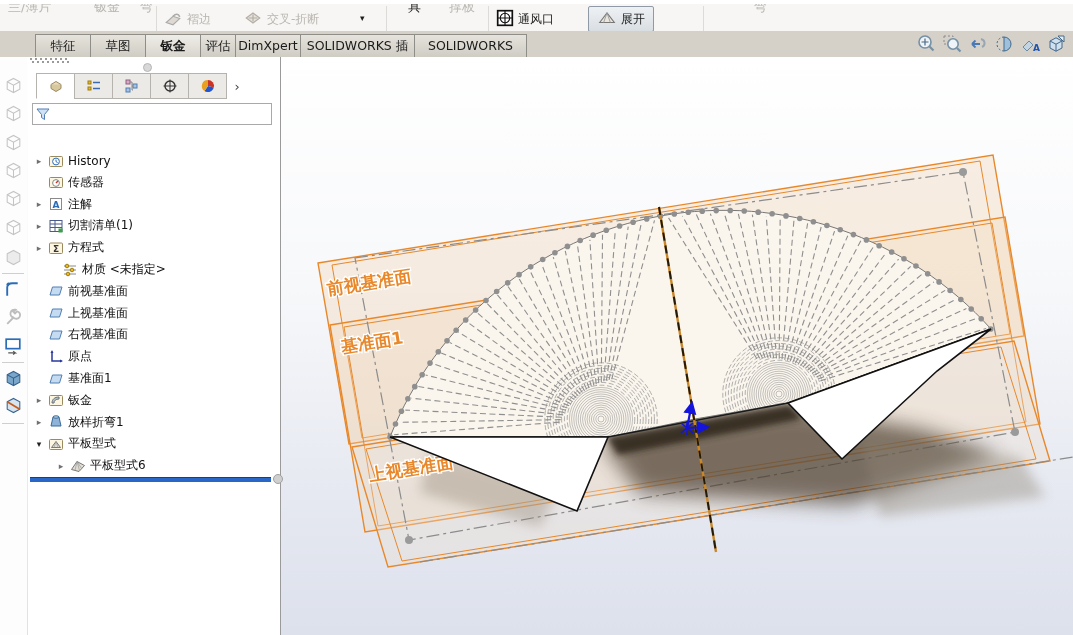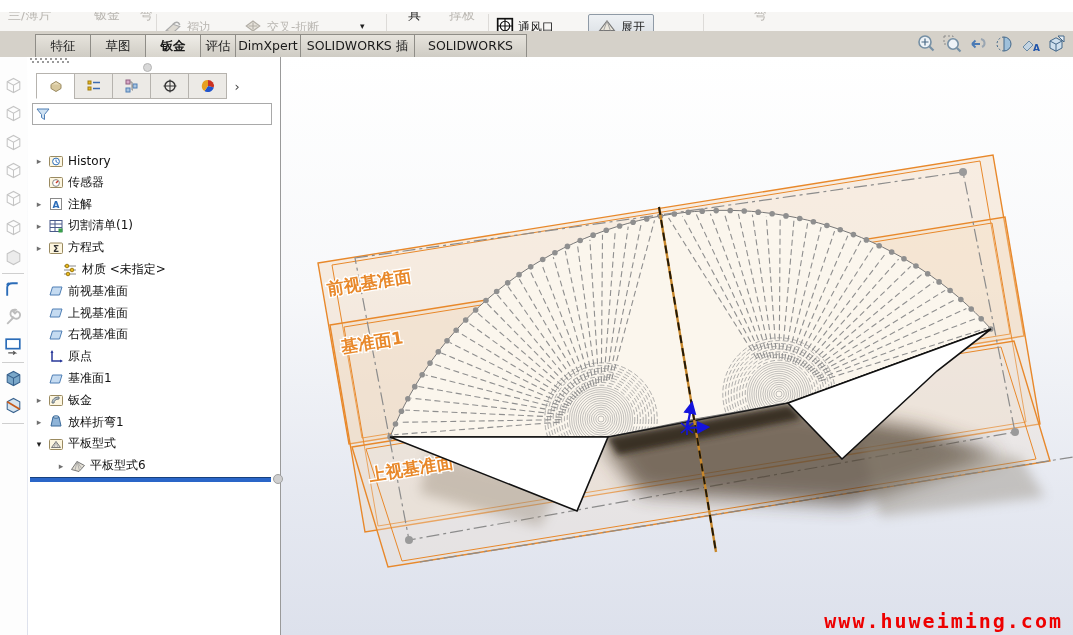--- a/index.html
+++ b/index.html
@@ -1,20 +1,20 @@
 <!DOCTYPE html>
 <html><head>
 <meta charset="utf-8">
 <style>
   html,body{margin:0;padding:0;}
   body{width:1073px;height:635px;overflow:hidden;font-family:"DejaVu Sans","Liberation Sans",sans-serif;}
   .app{position:relative;width:1073px;height:635px;background:#fff;overflow:hidden;}
 
   
-  .ribbon{position:absolute;left:0;top:12px;width:1073px;height:31px;background:#f7f6f4;overflow:hidden;border-bottom:1px solid #e4e2df;}
+  .ribbon{position:absolute;left:0;top:4px;width:1073px;height:31px;background:#f7f6f4;overflow:hidden;border-bottom:1px solid #e4e2df;}
   .rb-partial{position:absolute;top:-6px;font-size:13px;white-space:nowrap;}
   .rb-iconbtn{position:absolute;top:5px;display:flex;align-items:center;gap:4px;font-size:12px;white-space:nowrap;}
   .rb-sep{position:absolute;top:2px;width:1px;height:27px;background:#dddbd8;}
   .rb-drop{position:absolute;top:9px;font-size:9px;color:#555;}
   .rb-pressed{position:absolute;top:2px;height:24px;display:flex;align-items:center;gap:4px;font-size:12px;padding:0 8px;border:1px solid #8f9aa6;background:linear-gradient(#eef1f4,#d9dee3);border-radius:2px;}
   .disabled{color:#b9b6b1;}
   .enabled{color:#1d1d1d;}
 
   
   .tabbar{position:absolute;left:0;top:31px;width:1073px;height:26px;background:#d5d1c9;border-bottom:2px solid #4d4d5a;display:flex;align-items:flex-end;}
@@ -375,21 +375,20 @@
       <g stroke="#1414dd" stroke-width="2.2" fill="none">
         <line x1="687" y1="371" x2="692" y2="346" marker-end="url(#bluearrow)"></line>
         <line x1="687" y1="371" x2="708" y2="370" marker-end="url(#bluearrow)"></line>
         <g stroke-width="1.6">
           <line x1="681" y1="366" x2="693" y2="376"></line>
             <line x1="681" y1="376" x2="693" y2="366"></line>
             <line x1="687" y1="364" x2="687" y2="378"></line>
         </g>
       </g>
     </svg>
-    <div class="watermark" id="wm" style="color: rgb(238, 0, 0);">www.huweiming.com</div>
   </div>
 
   <div class="ltool" id="ltool">
       <span class="ic" style="top: 18px;"><svg width="21" height="21" viewBox="0 0 20 20" fill="none" stroke="#c4c4c4">
           <path d="M4 6.5l6-3.2 6 3.2v7l-6 3.2-6-3.2z"></path>
           <path d="M4 6.5l6 3.2 6-3.2M10 9.7v7"></path>
         </svg></span>
       <span class="ic" style="top: 46px;"><svg width="21" height="21" viewBox="0 0 20 20" fill="none" stroke="#c4c4c4">
           <path d="M4 6.5l6-3.2 6 3.2v7l-6 3.2-6-3.2z"></path>
           <path d="M4 6.5l6 3.2 6-3.2M10 9.7v7"></path>

